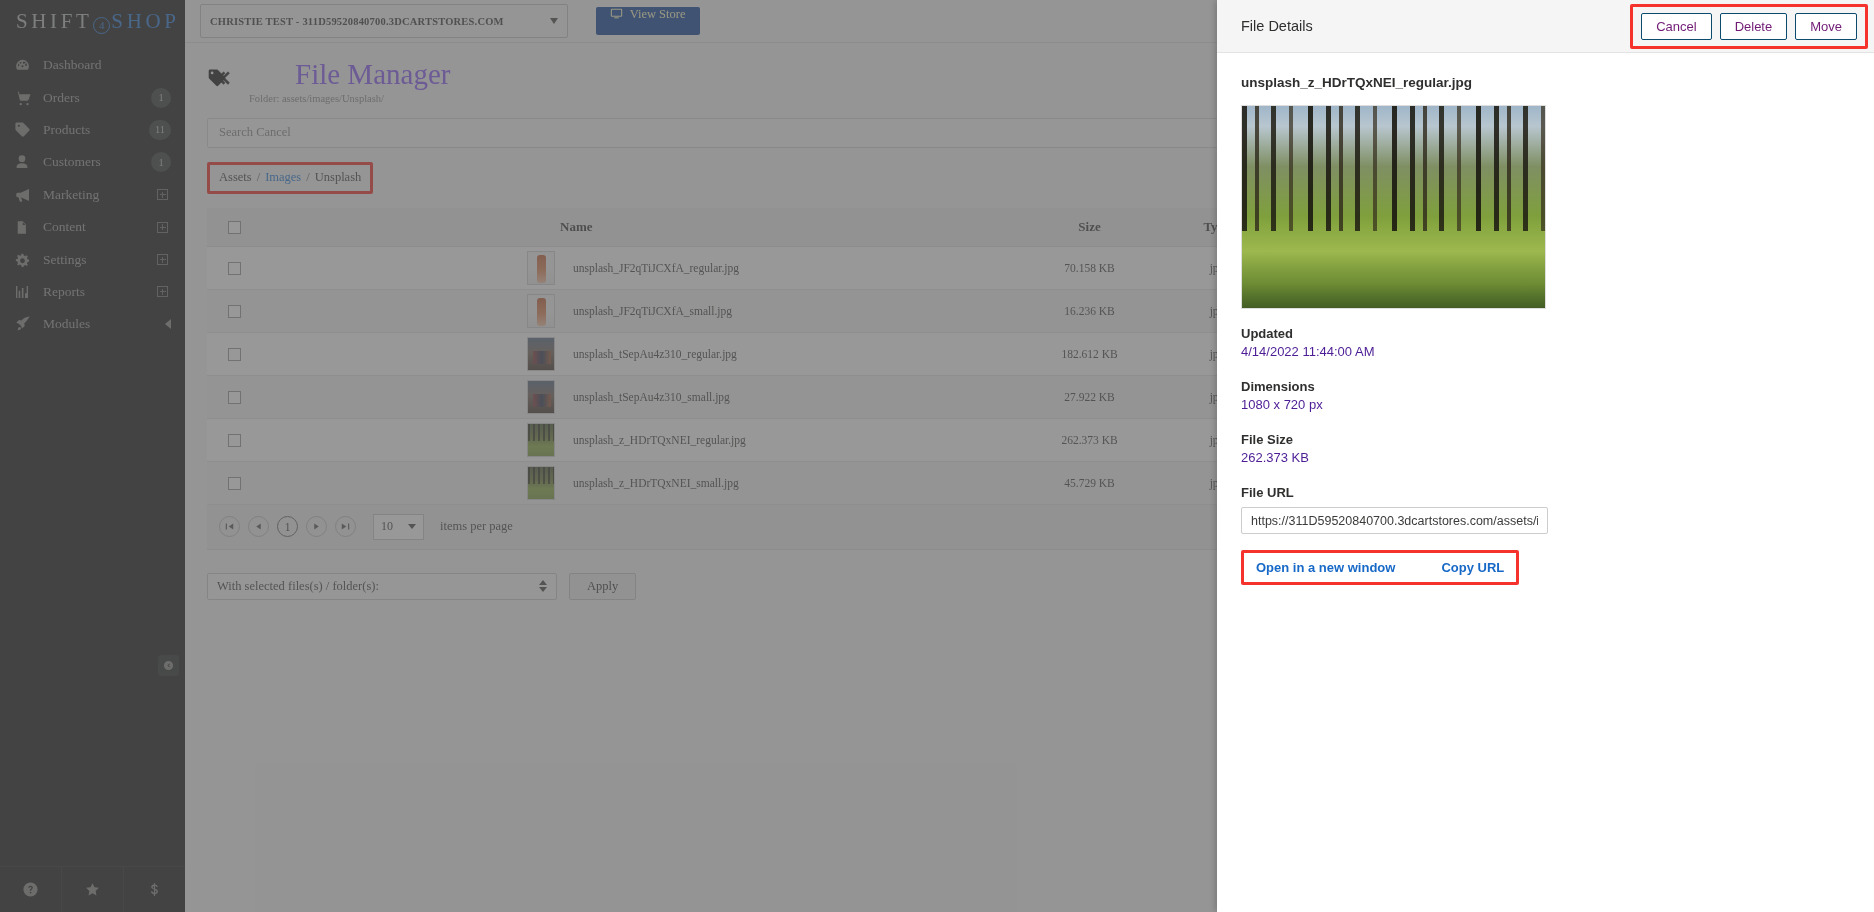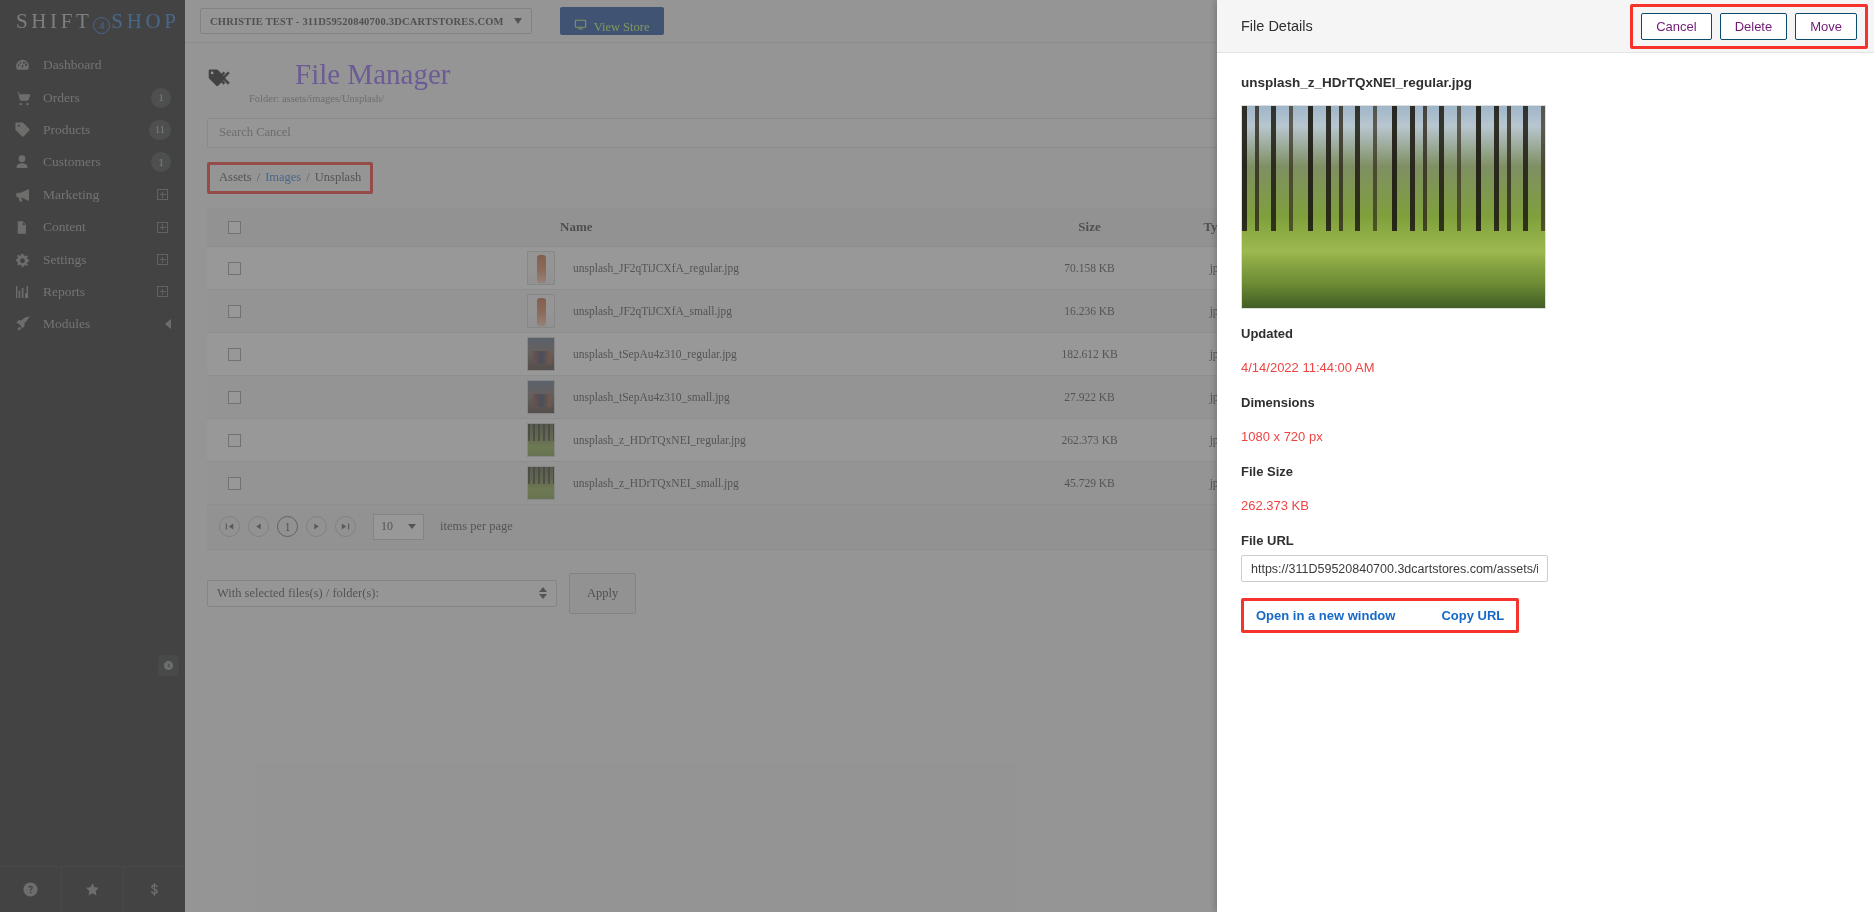--- a/index.html
+++ b/index.html
@@ -90,31 +90,31 @@
 
   
   .topbar {
     position: absolute; left: 185px; top: 0; right: 0; height: 43px;
     background: #f3f3f3; border-bottom: 1px solid #dcdcdc;
     display: flex; align-items: center; padding-left: 15px;
   }
   .store-select {
     height: 26px; min-width: 242px; border: 1px solid #c3c3c3; background: #f3f3f3;
     display: flex; align-items: center; justify-content: space-between;
-    padding: 8px 9px; font-size: 10.5px; font-weight: bold; color: #40403f;
-    letter-spacing: .2px; cursor: pointer; border-radius: 2px;
+    padding: 16px 9px; font-size: 10.5px; font-weight: bold; color: #40403f;
+    letter-spacing: .2px; cursor: pointer; border-radius: 2px; gap: 36px;
   }
   .store-select .dd-caret {
     width: 0; height: 0; border-left: 4.5px solid transparent;
     border-right: 4.5px solid transparent; border-top: 6px solid #4a4a49;
     margin-left: 10px;
   }
   .view-store-btn {
-    margin-left: 28px; height: 28px; background: #16499c; color: #bef264;
-    font-size: 12.5px; display: flex; align-items: flex-end; gap: 7px;
+    margin-left: 28px; height: 28px; background: #16499c; color: #fef9c3;
+    font-size: 12.5px; display: flex; align-items: flex-start; gap: 7px;
     padding: 0 14px; border-radius: 2px; cursor: pointer;
   }
   .whats-new {
     margin-left: auto; margin-right: 16px; font-size: 12px; color: #3b3b3a;
     cursor: pointer;
   }
 
   
   .content {
     position: absolute; left: 185px; top: 43px; right: 0; bottom: 0;
@@ -215,21 +215,21 @@
     width: 350px; height: 27px; background: #f6f6f6; border: 1px solid #cbcbcb;
     display: flex; align-items: center; justify-content: space-between;
     padding: 0 9px; font-size: 12.5px; color: #4a4a49; cursor: pointer;
     border-radius: 2px;
   }
   .spin { display: flex; flex-direction: column; gap: 2px; }
   .spin i { width: 0; height: 0; border-left: 4px solid transparent; border-right: 4px solid transparent; }
   .spin i.up { border-bottom: 5px solid #4a4a49; }
   .spin i.dn { border-top: 5px solid #4a4a49; }
   .apply-btn {
-    height: 41px; padding: 0 17px; background: #ededed; border: 1px solid #c6c6c6;
+    height: 27px; padding: 0 17px; background: #ededed; border: 1px solid #c6c6c6;
     font-size: 12.5px; color: #3b3b3a; display: flex; align-items: center;
     cursor: pointer; border-radius: 2px;
   }
 
   
   .drawer {
     position: absolute; right: 0; top: 0; width: 657px; height: 912px;
     background: #ffffff; z-index: 60;
     box-shadow: -2px 0 6px rgba(0,0,0,.18);
   }
@@ -260,21 +260,21 @@
         rgba(30,28,18,.85) 29px 34px, rgba(255,255,255,0) 34px 47px,
         rgba(52,44,28,.7) 47px 51px, rgba(255,255,255,0) 51px 66px,
         rgba(26,24,16,.9) 66px 71px, rgba(255,255,255,0) 71px 84px),
       linear-gradient(180deg, #9fb6c9 0%, #b8c6cf 10%, #7f8f63 30%,
         #7fa03c 55%, #a9c455 72%, #7b9a3c 88%, #46602a 100%);
     background-size: 100% 100%, 100% 62%, 100% 100%;
     background-repeat: no-repeat;
   }
   .meta { margin-top: 17px; }
   .meta h4 { font-size: 13px; color: #2f2f2e; font-weight: bold; }
-  .meta p  { font-size: 13px; color: #ef4444; margin-top: 19px; }
+  .meta p  { font-size: 13px; color: #4c1d95; margin-top: 3px; }
   .meta + .meta { margin-top: 20px; }
   .url-input {
     margin-top: 7px; width: 307px; height: 27px; border: 1px solid #cdcdcd;
     background: #fff; font-size: 12.5px; color: #3b3b3a;
     padding: 0 9px; border-radius: 2px; outline: none;
     font-family: "Liberation Sans", sans-serif;
   }
   .link-row {
     margin-top: 16px; display: inline-flex; align-items: center; gap: 46px;
     padding: 7px 12px; border: 3px solid #f5322c; border-radius: 2px;

